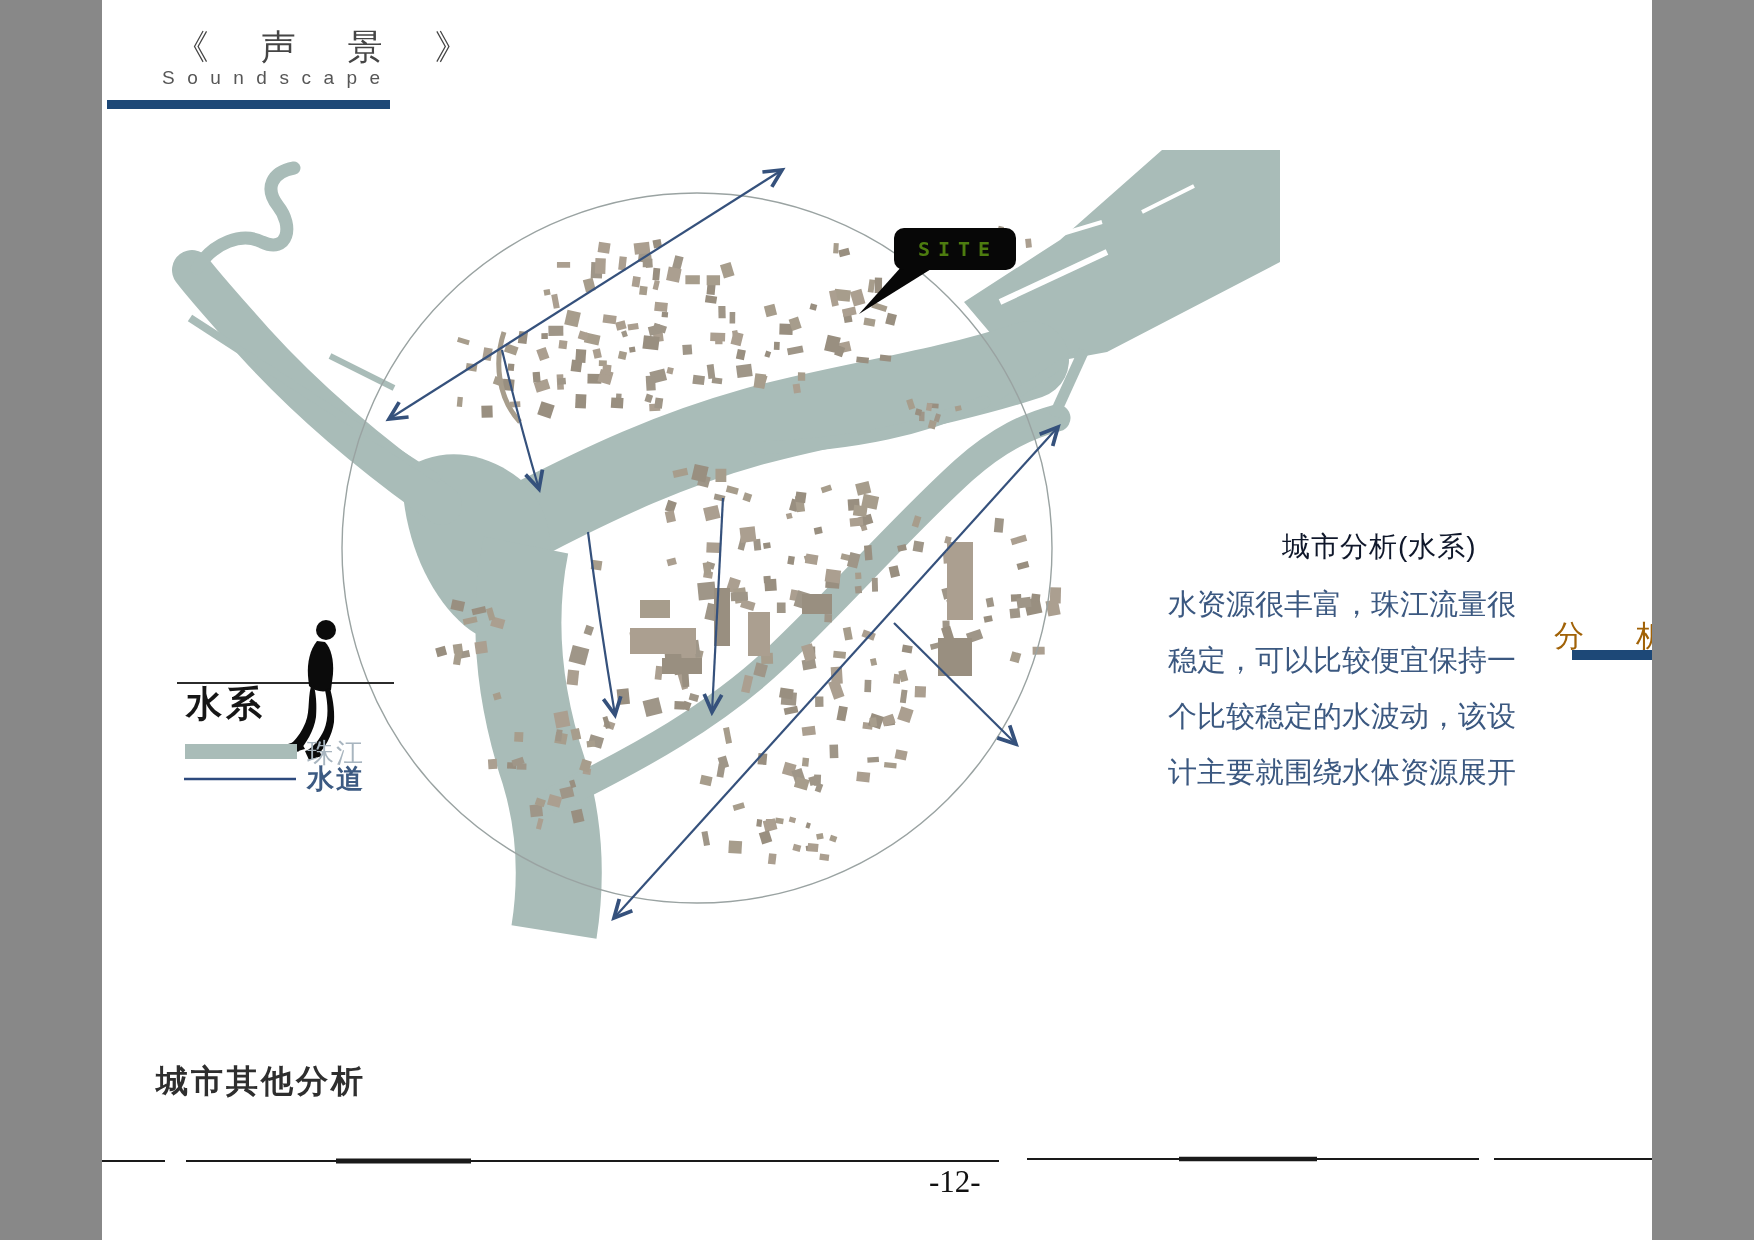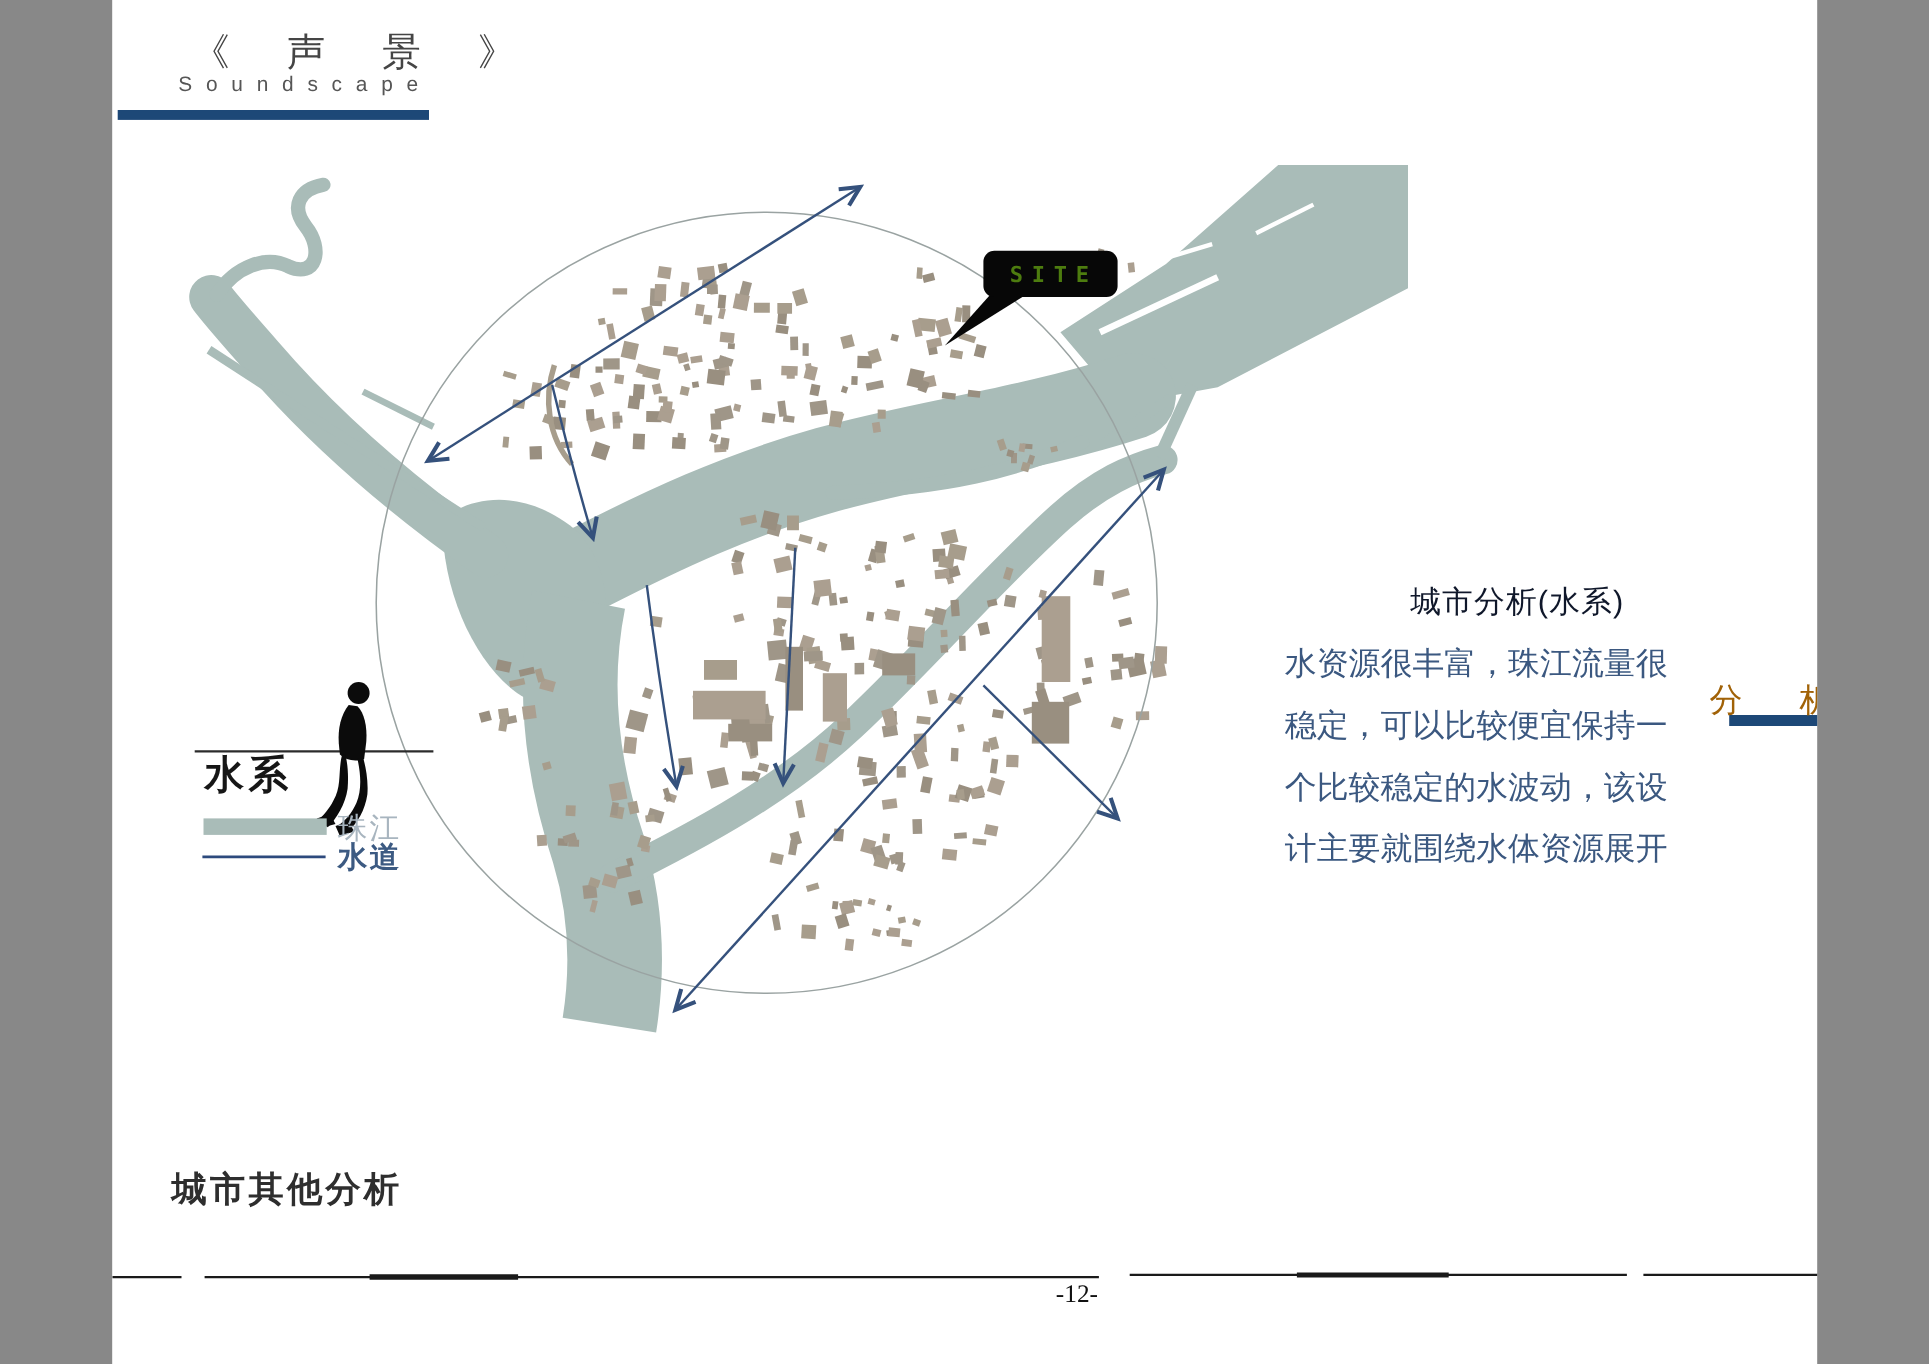--- a/index.html
+++ b/index.html
@@ -28,21 +28,21 @@
   }
   
   .analysis-heading{left:1180px;top:528px;font-size:28px;color:#0f172a;letter-spacing:1px;font-weight:400;}
   .analysis-body{left:1066px;top:586px;width:360px;z-index:3;position:absolute;}
   .analysis-line{height:56px;font-size:29px;color:#3b5880;line-height:36px;white-space:nowrap;}
   .section-title{left:1452px;top:580px;font-size:30px;color:#a16207;letter-spacing:52px;font-weight:500;margin-top:36px;}
   .section-bar{left:1470px;top:650px;width:284px;height:10px;z-index:2;}
   
   .caption-cn{left:54px;top:1060px;font-size:32px;font-weight:700;color:#2e2e2e;letter-spacing:3px;}
   .caption-en{left:268px;top:1066px;font-size:28px;font-family:"Liberation Mono","DejaVu Sans Mono",monospace;color:#3a3a3a;letter-spacing:2px;}
-  .page-number{left:827px;top:1164px;width:100px;text-align:center;font-family:"Liberation Serif","DejaVu Serif",serif;font-size:23px;color:#111;}
+  .page-number{left:827px;top:1164px;width:100px;text-align:left;font-family:"Liberation Serif","DejaVu Serif",serif;font-size:31px;color:#111;}
 </style>
 </head>
 <body>
 
 <div class="page">
 
   <svg class="layer" width="1754" height="1240" viewBox="0 0 1754 1240">
     <defs>
       <marker id="arw" viewBox="0 0 12 12" refX="10" refY="6" markerWidth="12" markerHeight="12" orient="auto-start-reverse">
         <path d="M2,2 L10,6 L2,10" fill="none" stroke="#35517c" stroke-width="1.7"></path>

